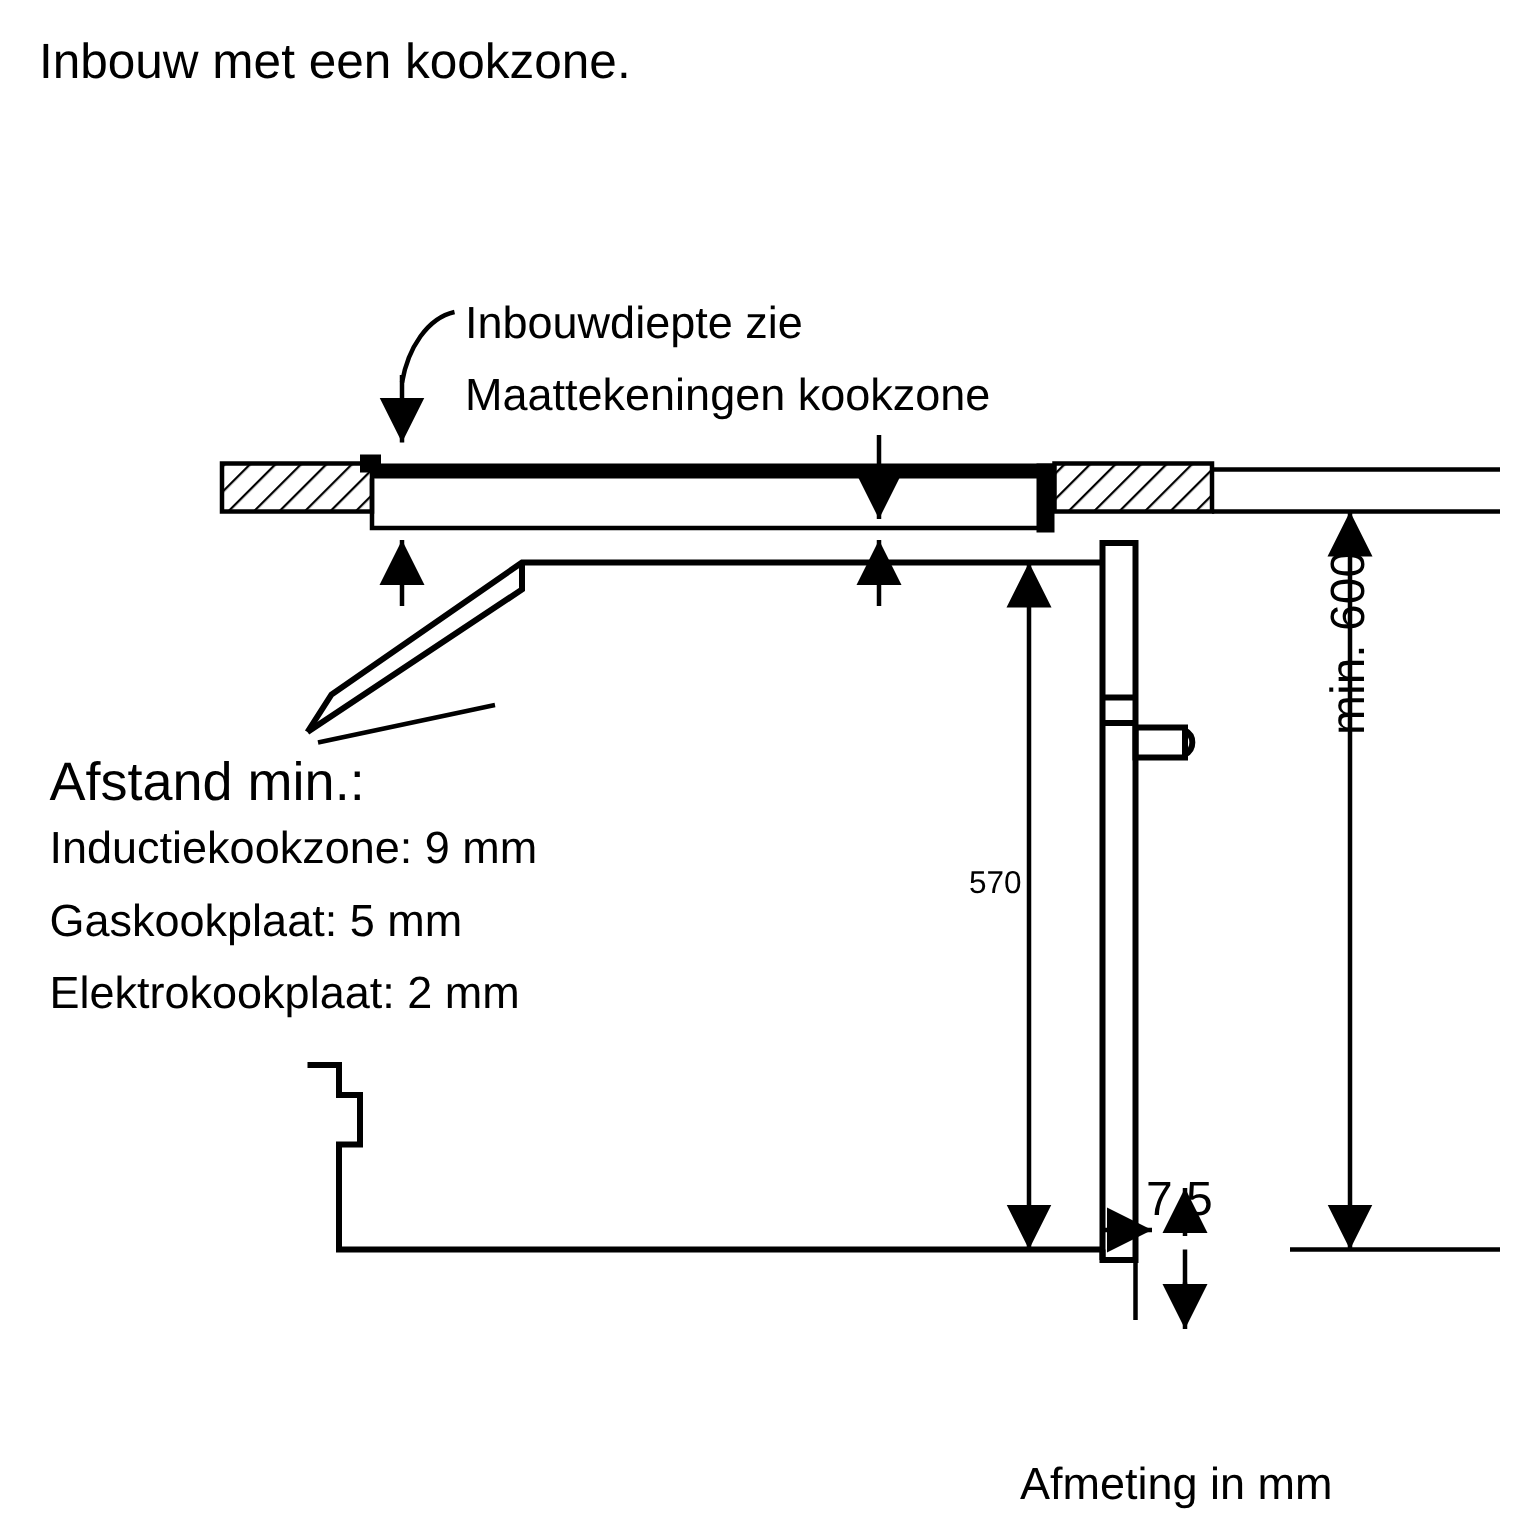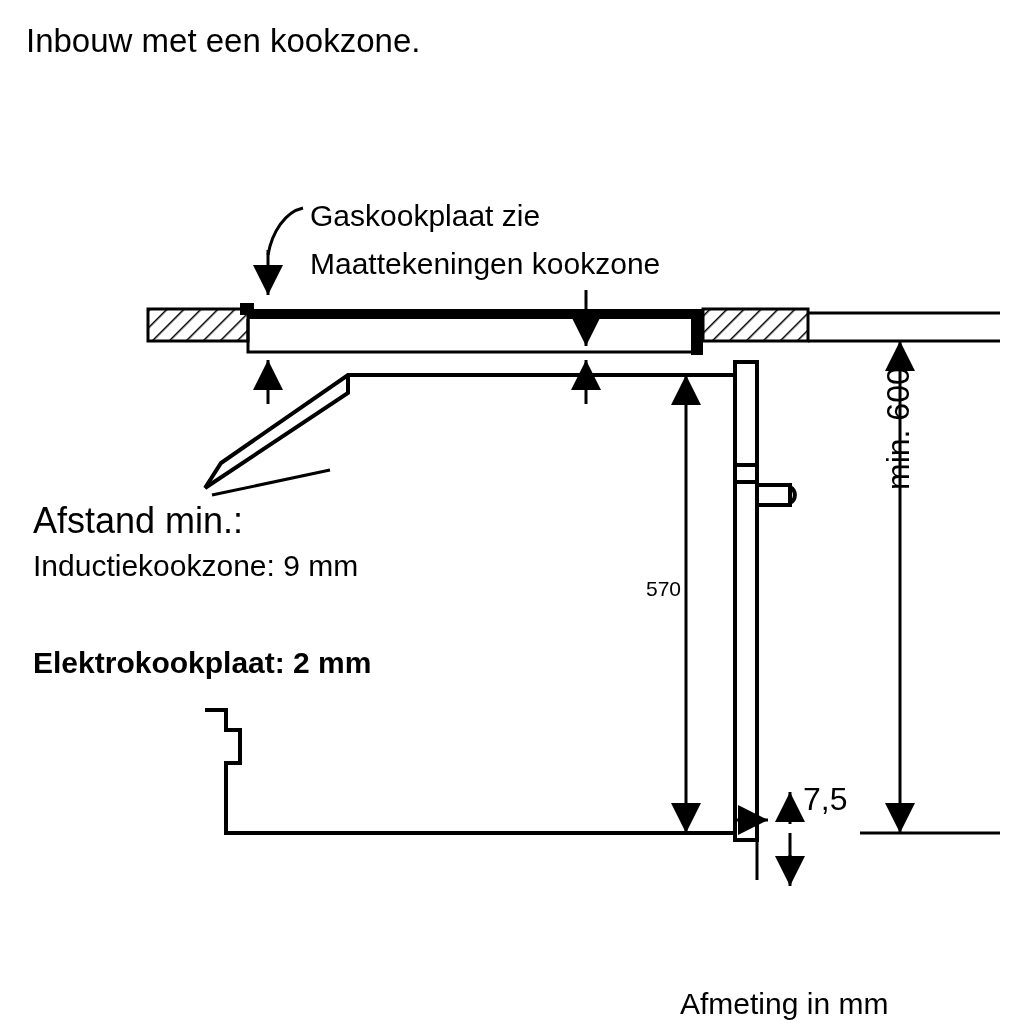--- a/index.html
+++ b/index.html
@@ -55,66 +55,65 @@
   }
   #dist-l2 {
     left: 33px;
     top: 597px;
     font-size: 30px;
   }
   #dist-l3 {
     left: 33px;
     top: 645px;
     font-size: 30px;
-    font-weight: bold;
   }
   #dim-570 {
     left: 646px;
     top: 577px;
     font-size: 21px;
   }
   #dim-75 {
-    left: 803px;
+    left: 764px;
     top: 781px;
     font-size: 32px;
   }
   #dim-min600 {
     left: 880px;
     top: 490px;
     font-size: 32px;
     transform: rotate(-90deg);
     transform-origin: left top;
     white-space: nowrap;
   }
   #unit-note {
     left: 680px;
     top: 972px;
     font-size: 30px;
-    margin-top: 14px;
   }
   svg#drawing {
     position: absolute;
     left: 0;
     top: 0;
     width: 1024px;
     height: 1024px;
   }
 </style>
 </head>
 <body>
 
 <div id="page">
 
   <div class="txt" id="title">Inbouw met een kookzone.</div>
 
-  <div class="txt" id="callout-line1">Gaskookplaat zie</div>
+  <div class="txt" id="callout-line1">Inbouwdiepte zie</div>
   <div class="txt" id="callout-line2">Maattekeningen kookzone</div>
 
   <div class="txt" id="dist-title">Afstand min.:</div>
   <div class="txt" id="dist-l1">Inductiekookzone: 9 mm</div>
+  <div class="txt" id="dist-l2">Gaskookplaat: 5 mm</div>
   <div class="txt" id="dist-l3">Elektrokookplaat: 2 mm</div>
 
   <div class="txt" id="dim-570">570</div>
   <div class="txt" id="dim-75">7,5</div>
   <div class="txt" id="dim-min600">min. 600</div>
 
   <div class="txt" id="unit-note">Afmeting in mm</div>
 
   <svg id="drawing" viewBox="0 0 1024 1024">
     <defs>

